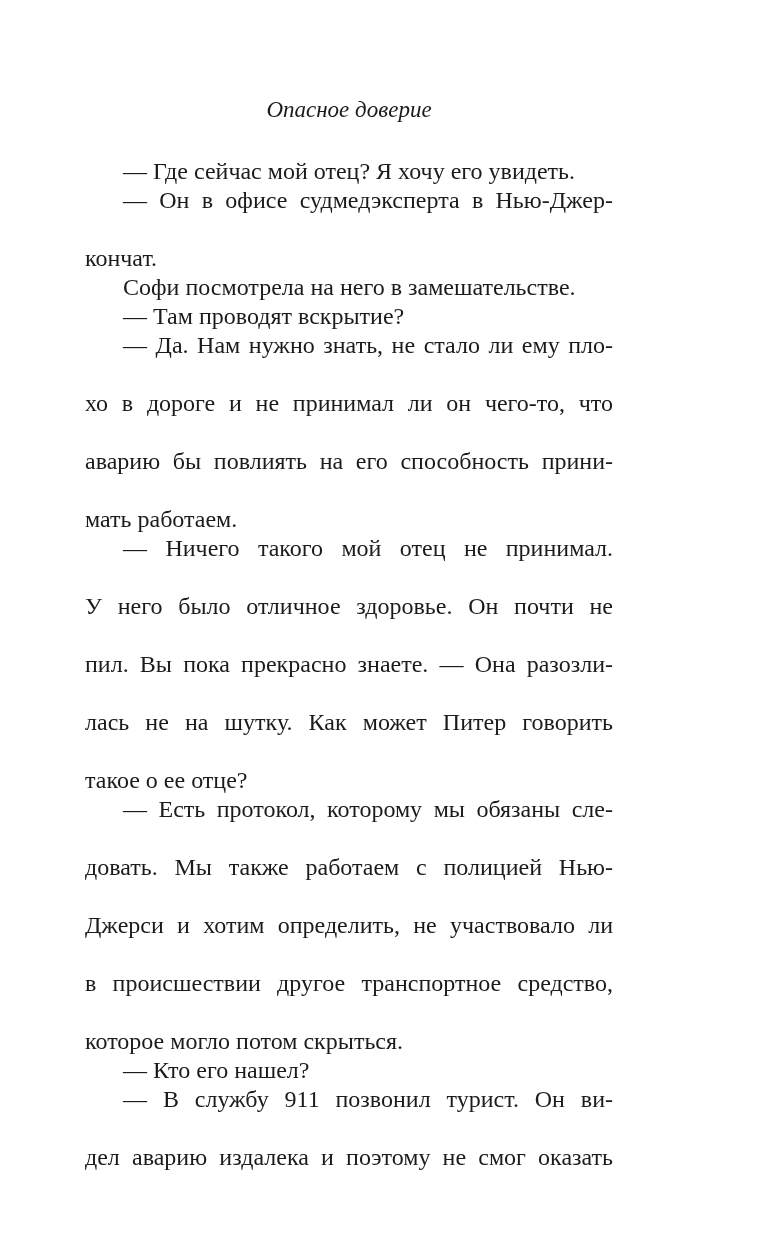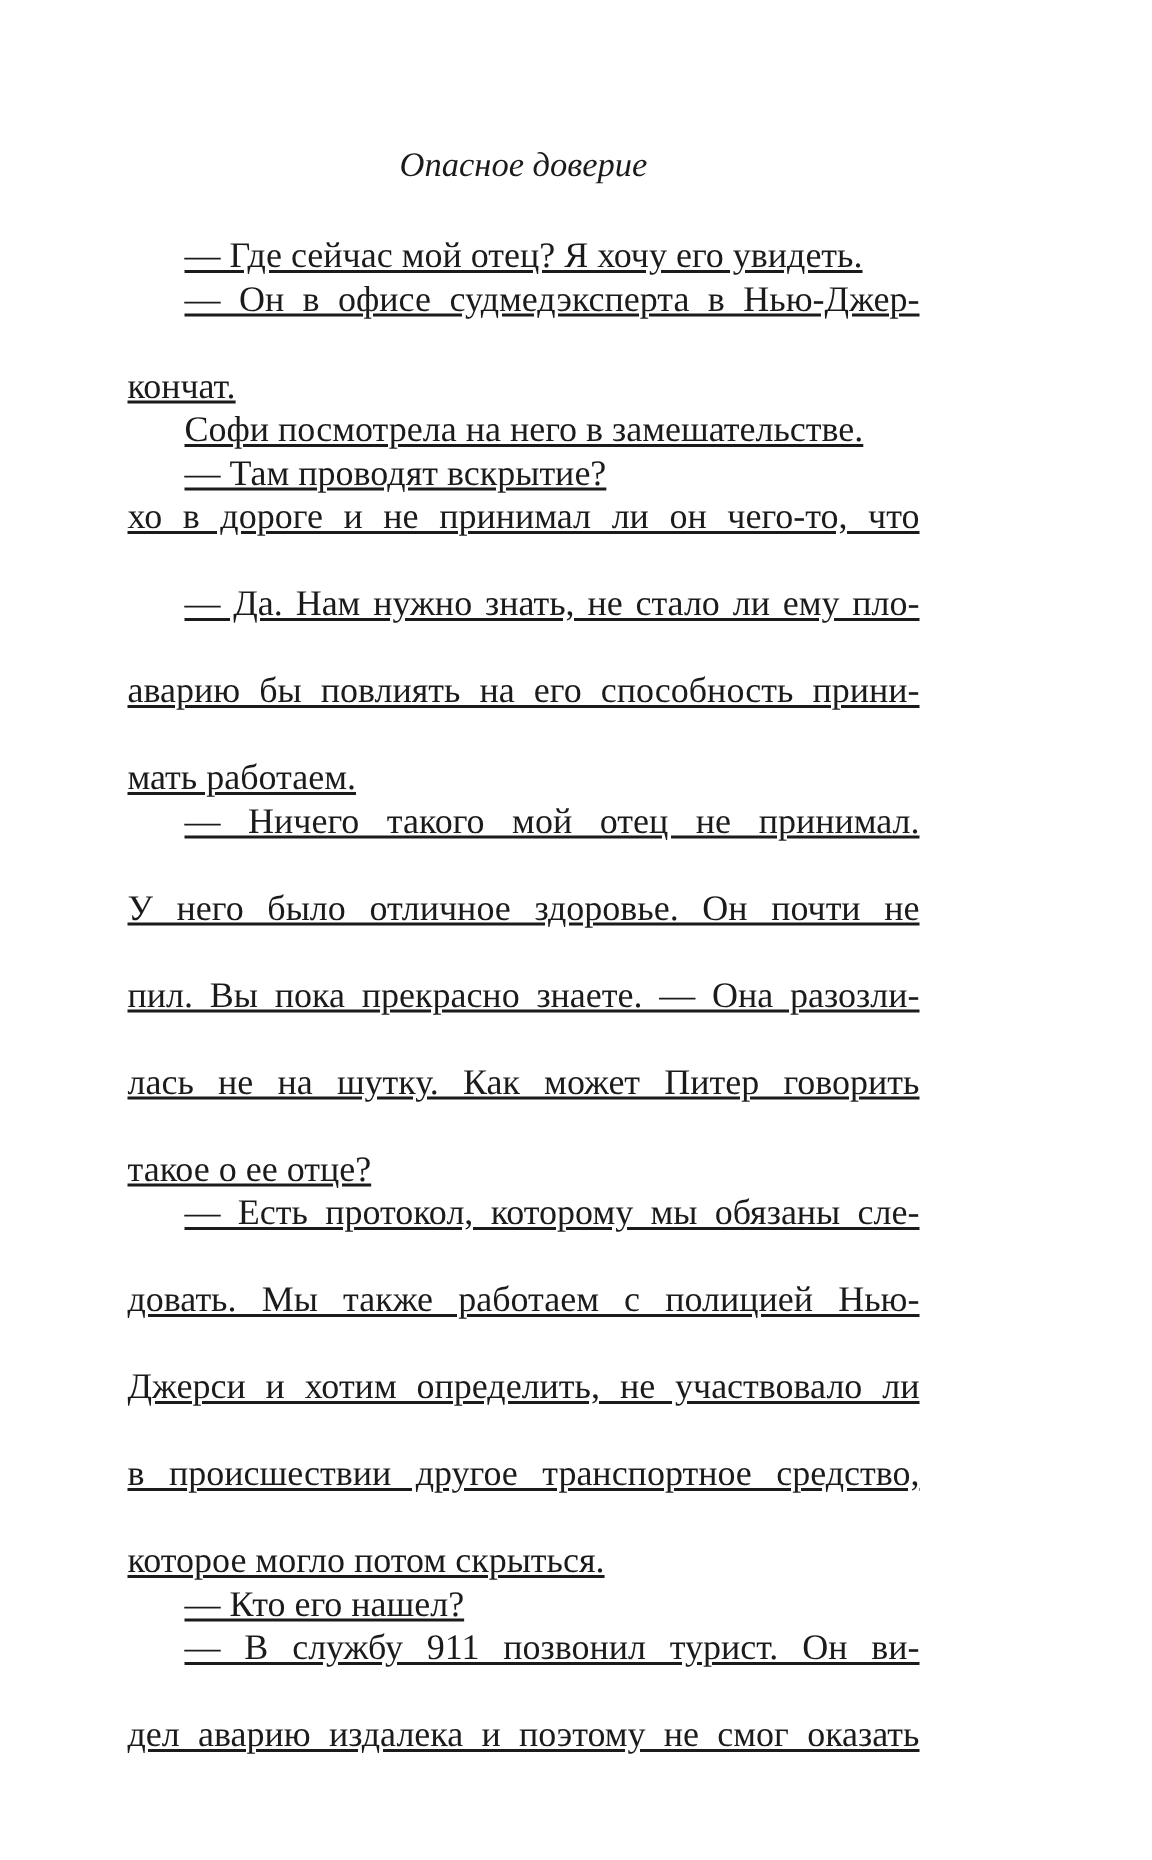--- a/index.html
+++ b/index.html
@@ -24,21 +24,20 @@
     font-size: 23px;
     line-height: 28px;
   }
   .body-text {
     margin-top: 33px;
     font-size: 24px;
     line-height: 29px;
   }
   .paragraph {
     margin: 0;
-    text-decoration: underline;
   }
   .line {
     text-align: justify;
   }
   
   .line.j::after {
     content: "";
     display: inline-block;
     width: 100%;
     height: 0;
@@ -61,22 +60,22 @@
         <div class="line first j">— Он в офисе судмедэксперта в Нью-Джер-</div>
         <div class="line">кончат.</div>
       </div>
       <div class="paragraph">
         <div class="line first">Софи посмотрела на него в замешательстве.</div>
       </div>
       <div class="paragraph">
         <div class="line first">— Там проводят вскрытие?</div>
       </div>
       <div class="paragraph">
+        <div class="line first j">— Да. Нам нужно знать, не стало ли ему пло-</div>
         <div class="line j">хо в дороге и не принимал ли он чего-то, что</div>
-        <div class="line first j">— Да. Нам нужно знать, не стало ли ему пло-</div>
         <div class="line j">аварию бы повлиять на его способность прини-</div>
         <div class="line">мать работаем.</div>
       </div>
       <div class="paragraph">
         <div class="line first j">— Ничего такого мой отец не принимал.</div>
         <div class="line j">У него было отличное здоровье. Он почти не</div>
         <div class="line j">пил. Вы пока прекрасно знаете. — Она разозли-</div>
         <div class="line j">лась не на шутку. Как может Питер говорить</div>
         <div class="line">такое о ее отце?</div>
       </div>

